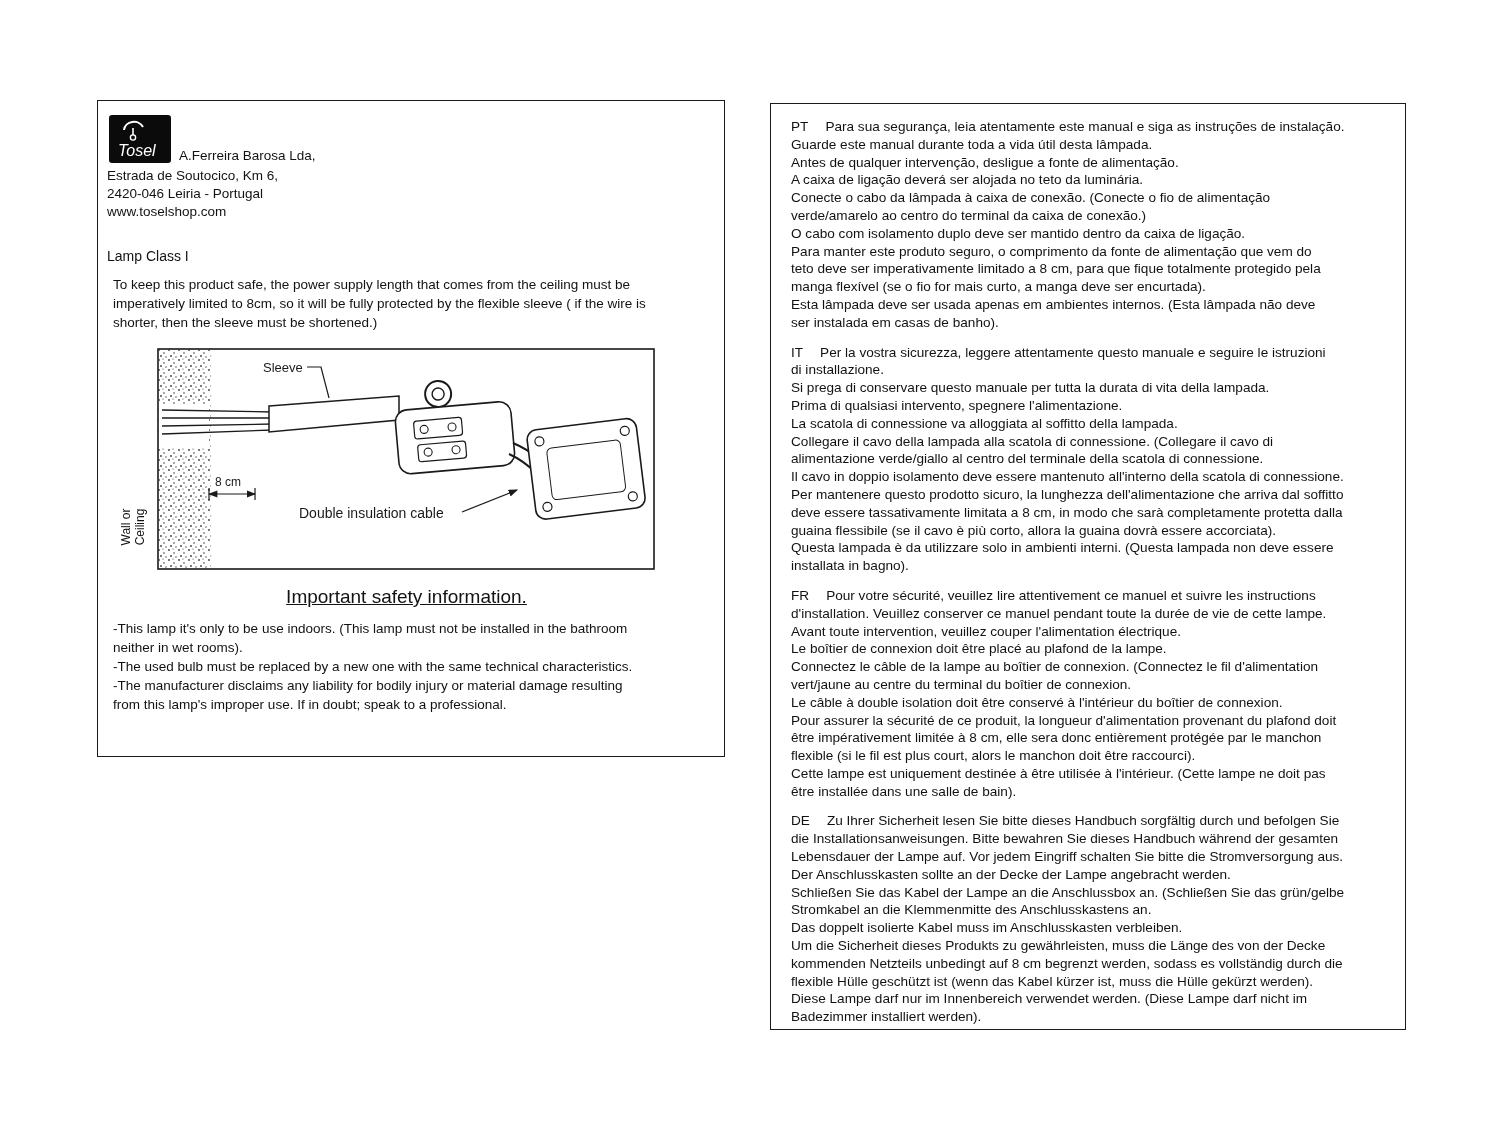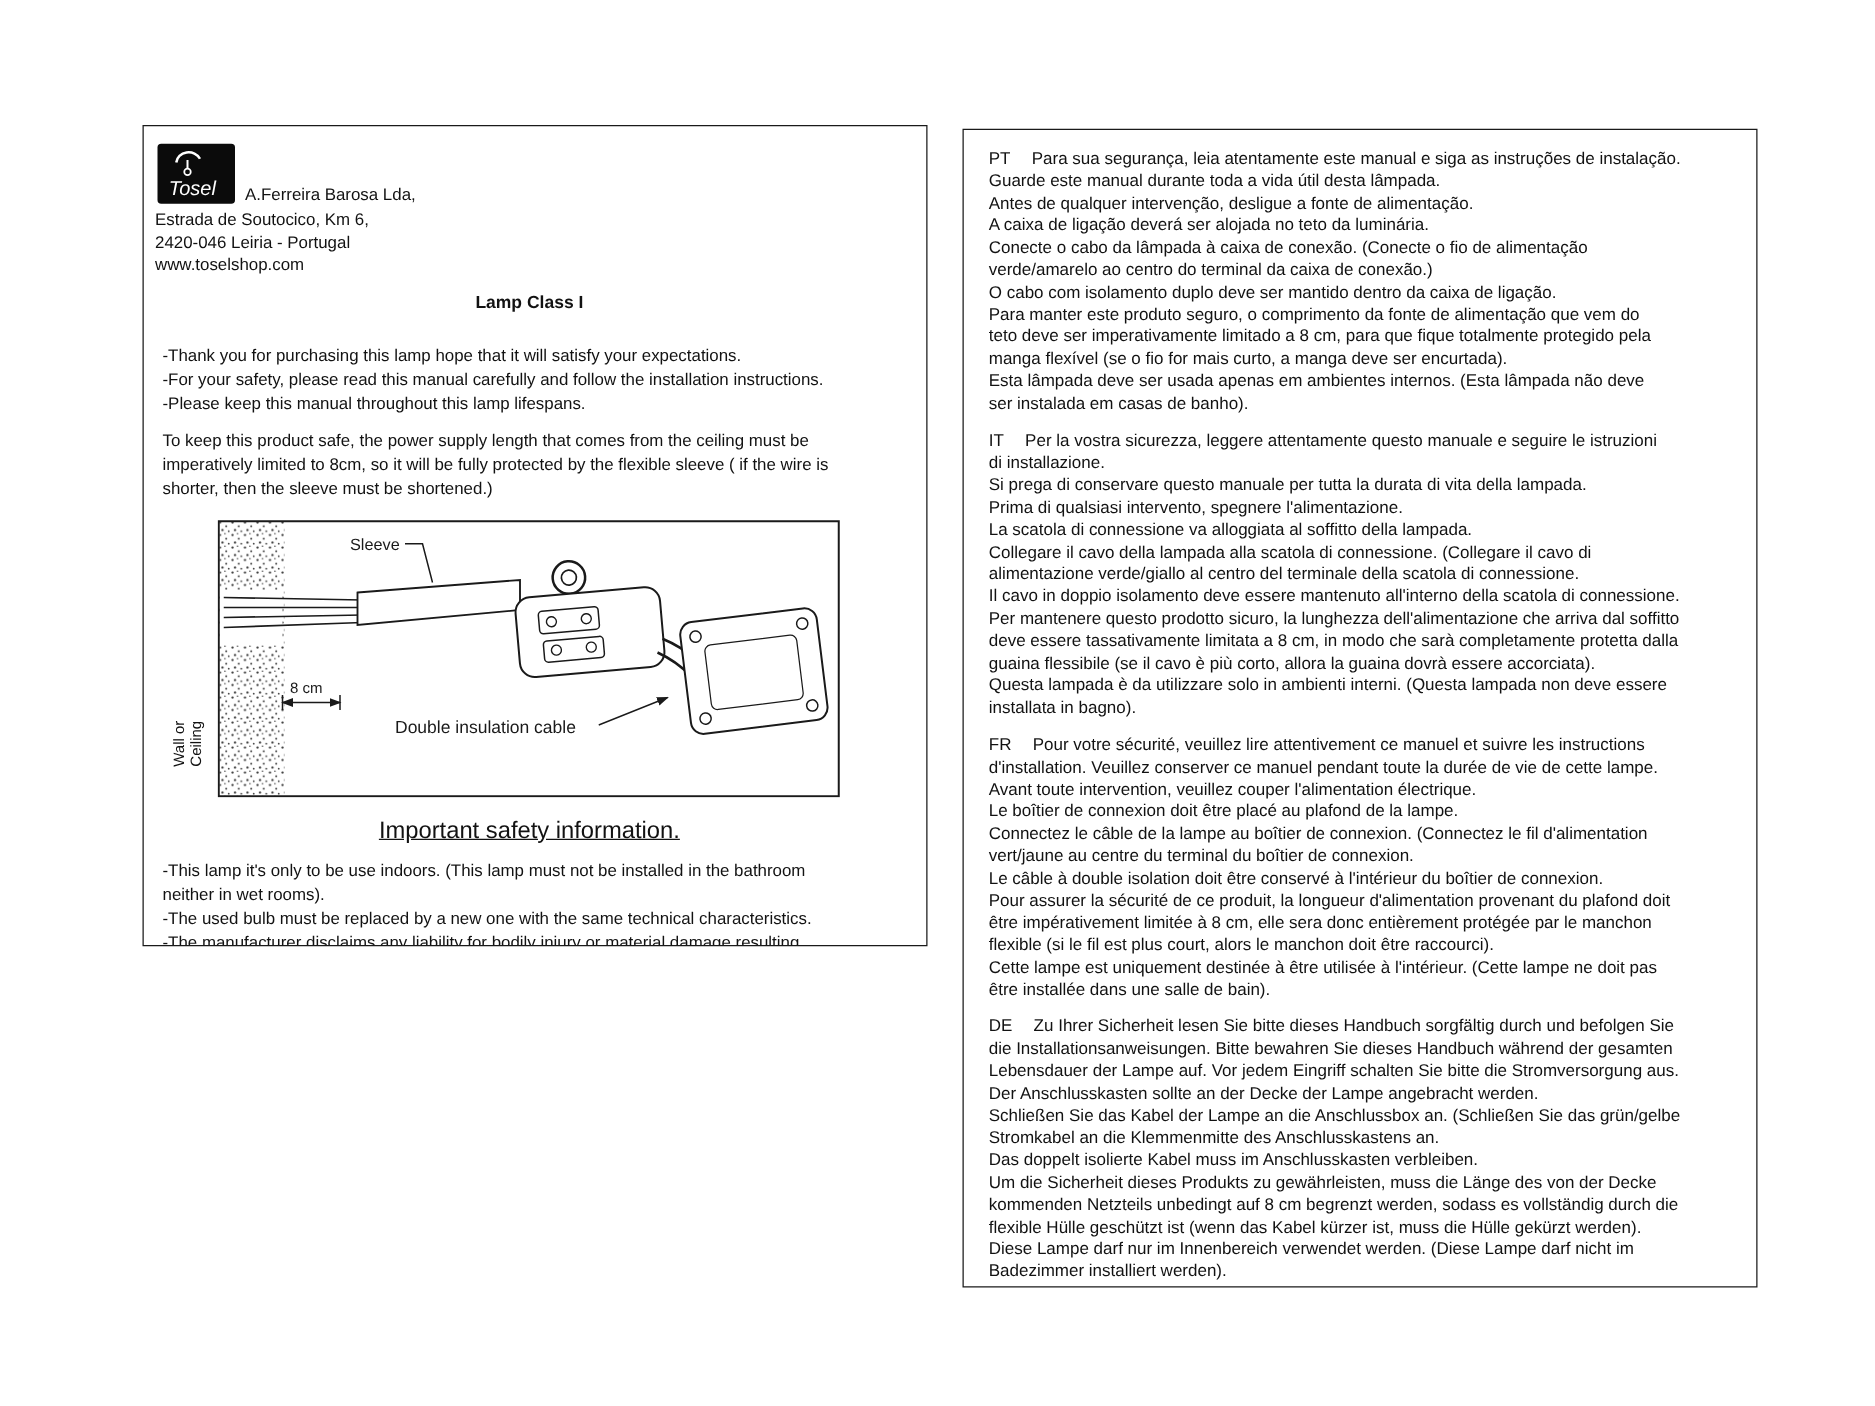--- a/index.html
+++ b/index.html
@@ -5,32 +5,32 @@
   html,body { margin:0; padding:0; }
   body {
     width:1500px; height:1125px; background:#ffffff; position:relative;
     font-family:"Liberation Sans", sans-serif; color:#121212;
     -webkit-font-smoothing:antialiased;
   }
   .page {
     position:absolute; background:#fff; border:1.5px solid #1a1a1a;
     box-sizing:border-box; overflow:hidden;
   }
-  #left-page  { left:114px;  top:100px; width:628px; height:657px; padding:12px 18px 0 9px; }
+  #left-page  { left:97px;  top:100px; width:628px; height:657px; padding:12px 18px 0 9px; }
   #right-page { left:770px; top:103px; width:636px; height:927px; padding:14px 18px 0 20px;
                 font-size:13.6px; line-height:17.8px; }
 
   
   .logo-row { display:flex; align-items:flex-end; gap:8px; margin-left:2px; margin-top:2px; }
   .logo-box { width:62px; height:48px; background:#0b0b0b; border-radius:3px; flex:0 0 auto; }
   .company  { font-size:13.5px; line-height:15px; }
   .address  { font-size:13.5px; line-height:18px; margin-top:4px; white-space:pre-line; }
 
   .doc-title    { text-align:center; font-size:20px; letter-spacing:0.5px; margin-top:30px; }
-  .doc-subtitle { text-align:center; font-size:14px; font-weight:bold; margin-top:12px; }
+  .doc-subtitle { font-size:14px; font-weight:normal; margin-top:27px; }
 
   .body-text { font-size:13.5px; line-height:19px; white-space:pre-line; margin-left:6px; }
   .intro { margin-top:26px; }
   .section-heading { text-align:center; font-size:18px; margin-top:12px; }
   .safety-heading  { text-align:center; font-size:19px; margin-top:16px;text-decoration:underline; }
   .warning { font-size:13.5px; font-weight:bold; margin-left:6px; margin-top:11px; line-height:19px; }
   .para { margin-top:11px; }
 
   
   .diagram-wrap { position:relative; width:548px; height:222px; margin:16px 0 0 6px; }
@@ -60,23 +60,20 @@
     </div>
     <div class="company">A.Ferreira Barosa Lda,</div>
   </div>
 
   <div class="address">Estrada de Soutocico, Km 6,
 2420-046 Leiria - Portugal
 www.toselshop.com</div>
 
   <div class="doc-subtitle">Lamp Class I</div>
 
-  <div class="body-text intro">-Thank you for purchasing this lamp hope that it will satisfy your expectations.
--For your safety, please read this manual carefully and follow the installation instructions.
--Please keep this manual throughout this lamp lifespans.</div>
 
 
 
 
 
   <div class="body-text para">To keep this product safe, the power supply length that comes from the ceiling must be
 imperatively limited to 8cm, so it will be fully protected by the flexible sleeve ( if the wire is
 shorter, then the sleeve must be shortened.)</div>
 
   <div class="diagram-wrap">

